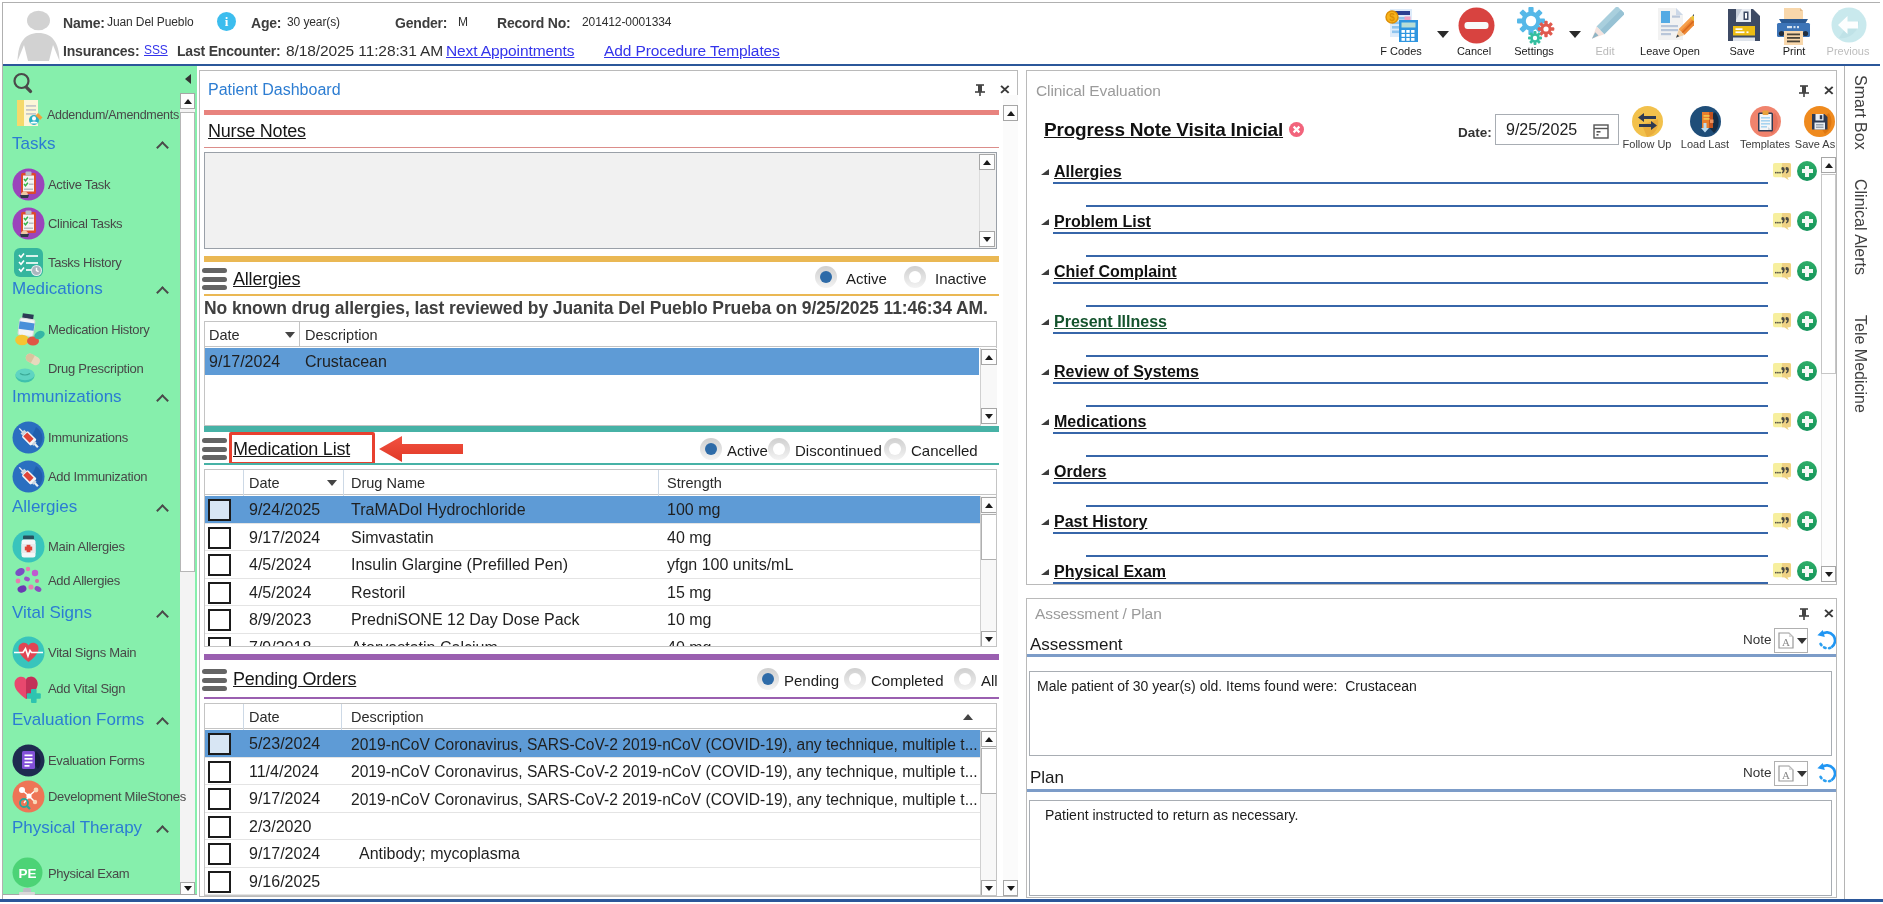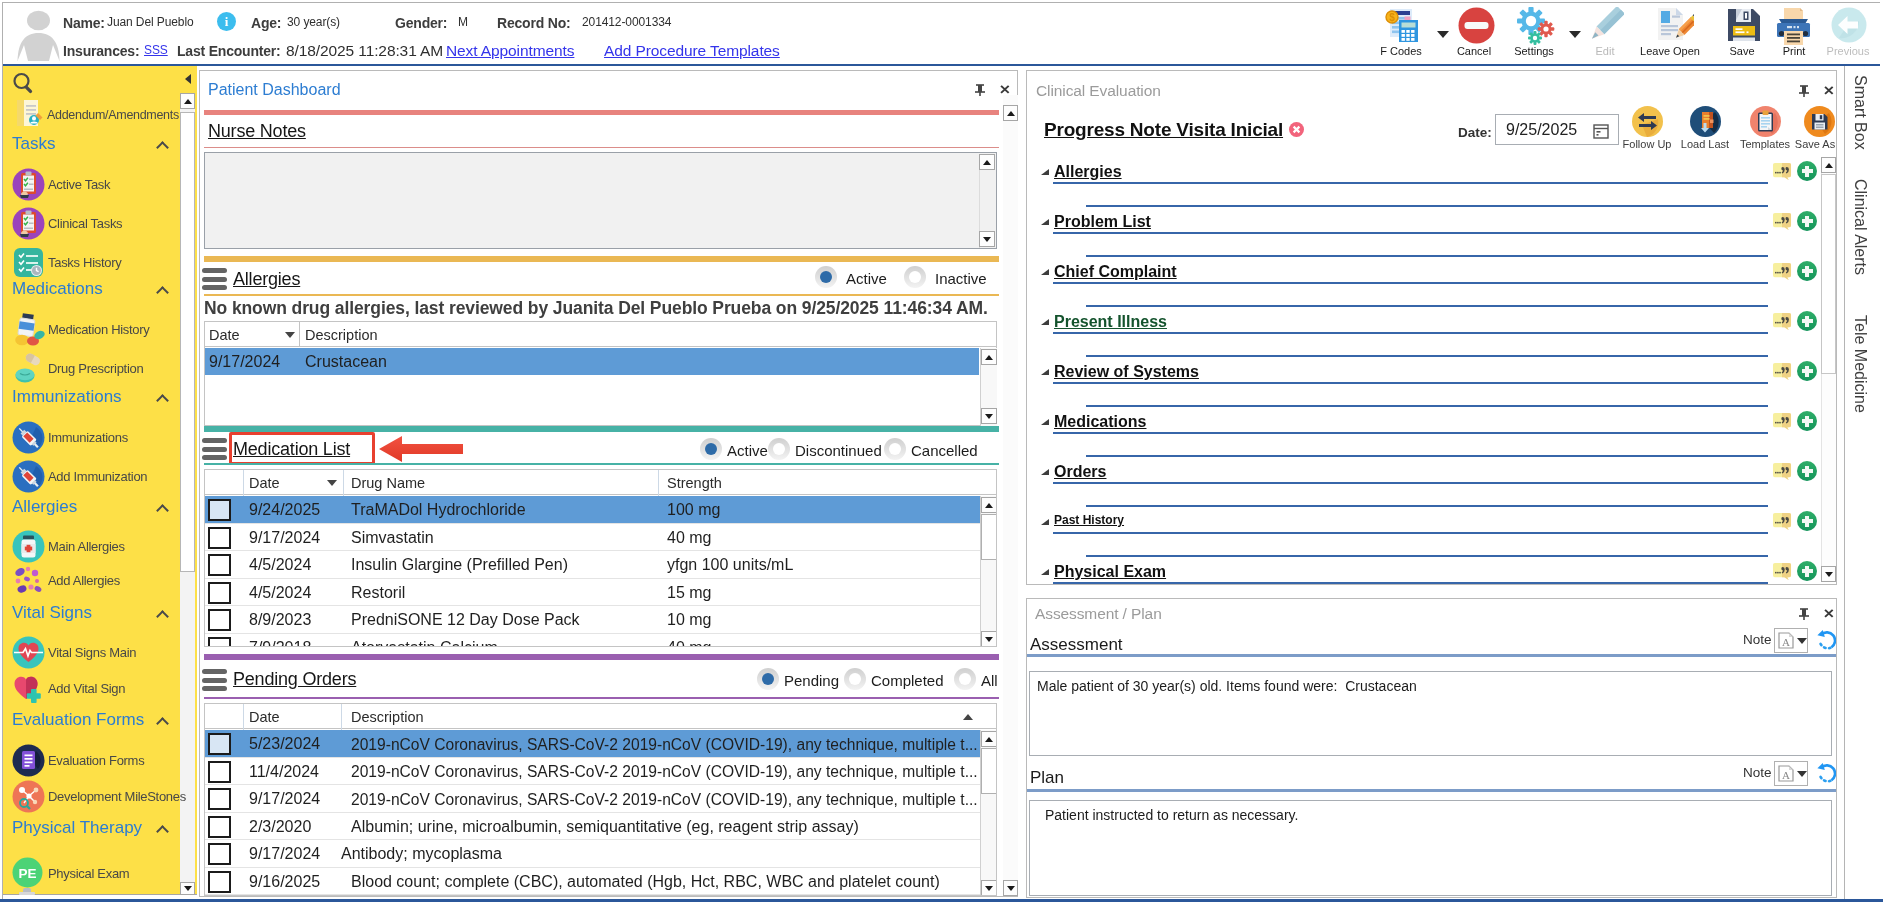--- a/index.html
+++ b/index.html
@@ -203,21 +203,21 @@
   <div class="tlab" style="left:1358px;top:42px;width:80px">F Codes</div>
   <div class="tlab" style="left:1431px;top:42px;width:80px">Cancel</div>
   <div class="tlab" style="left:1491px;top:42px;width:80px">Settings</div>
   <div class="tlab" style="left:1562px;top:42px;width:80px;color:#b9b9b9">Edit</div>
   <div class="tlab" style="left:1627px;top:42px;width:80px">Leave Open</div>
   <div class="tlab" style="left:1699px;top:42px;width:80px">Save</div>
   <div class="tlab" style="left:1751px;top:42px;width:80px">Print</div>
   <div class="tlab" style="left:1805px;top:42px;width:80px;color:#bdbdbd">Previous</div>
 </div>
 
-<div class="a" style="left:3px;top:66px;width:194px;height:829px;background:#fde047;border-bottom:1px solid #a6a6a6">
+<div class="a" style="left:3px;top:66px;width:194px;height:829px;background:#86efac;border-bottom:1px solid #a6a6a6">
   <svg class="a" style="left:8px;top:5px" width="26" height="26" viewBox="0 0 26 26">
       <circle cx="10.5" cy="10" r="7" fill="none" stroke="#4a4a4a" stroke-width="2.2"></circle>
       <rect x="15.5" y="14" width="9" height="3.4" rx="1.7" fill="#4a4a4a" transform="rotate(45 15.5 14)"></rect>
     </svg>
   <div class="a" style="left:182px;top:8px;width:0;height:0;border-top:5px solid transparent;border-bottom:5px solid transparent;border-right:6px solid #333"></div>
   <div class="sbtn" style="left:177px;top:27px;width:15px;height:16px">
       <div class="tu"></div>
     </div>
   <div class="a" style="left:177px;top:43px;width:15px;height:773px;background:#f3f3f3"></div>
   <div class="a" style="left:177px;top:46px;width:15px;height:460px;background:#fff;border:1px solid #b6b6b6"></div>
@@ -597,29 +597,27 @@
 <div class="cb" style="left:3px;top:56.5px;background:#fff"></div>
 <div class="tt" style="left:44px;top:58.5px">11/4/2024</div>
 <div class="tt" style="left:146px;top:59px;font-size:15.6px">2019-nCoV Coronavirus, SARS-CoV-2 2019-nCoV (COVID-19), any technique, multiple t...</div>
 <div class="a" style="left:0;top:81.0px;width:775px;height:27.5px;background:#fff;border-bottom:1px solid #e4e4e4"></div>
 <div class="cb" style="left:3px;top:84.0px;background:#fff"></div>
 <div class="tt" style="left:44px;top:86.0px">9/17/2024</div>
 <div class="tt" style="left:146px;top:86.5px;font-size:15.6px">2019-nCoV Coronavirus, SARS-CoV-2 2019-nCoV (COVID-19), any technique, multiple t...</div>
 <div class="a" style="left:0;top:108.5px;width:775px;height:27.5px;background:#fff;border-bottom:1px solid #e4e4e4"></div>
 <div class="cb" style="left:3px;top:111.5px;background:#fff"></div>
 <div class="tt" style="left:44px;top:113.5px">2/3/2020</div>
-<div class="tt" style="left:146px;top:113.5px">Albumin; urine, microalbumin, semiquantitative (eg, reagent strip assay)</div>
 <div class="a" style="left:0;top:136.0px;width:775px;height:27.5px;background:#fff;border-bottom:1px solid #e4e4e4"></div>
 <div class="cb" style="left:3px;top:139.0px;background:#fff"></div>
 <div class="tt" style="left:44px;top:141.0px">9/17/2024</div>
-<div class="tt" style="left:136px;top:141.0px">Antibody; mycoplasma</div>
+<div class="tt" style="left:154px;top:141.0px">Antibody; mycoplasma</div>
 <div class="a" style="left:0;top:163.5px;width:775px;height:27.5px;background:#fff;border-bottom:1px solid #e4e4e4"></div>
 <div class="cb" style="left:3px;top:166.5px;background:#fff"></div>
 <div class="tt" style="left:44px;top:168.5px">9/16/2025</div>
-<div class="tt" style="left:146px;top:168.5px">Blood count; complete (CBC), automated (Hgb, Hct, RBC, WBC and platelet count)</div>
 
     <div class="a" style="left:775px;top:26px;width:17px;height:167px;background:#f8f8f8;border-left:1px solid #d0d0d0"></div>
     <div class="sbtn" style="left:776px;top:27px">
         <div class="tu"></div>
       </div>
     <div class="a" style="left:776px;top:44px;width:16px;height:46px;background:#fff;border:1px solid #b0b0b0"></div>
     <div class="sbtn" style="left:776px;top:176px">
         <div class="td"></div>
       </div>
   </div>
@@ -810,21 +808,21 @@
       <g fill="#4a4a42">
         <rect x="3.2" y="10.4" width="1.6" height="1.6"></rect>
         <rect x="5.4" y="10.4" width="1.6" height="1.6"></rect>
         <rect x="7.6" y="10.4" width="1.6" height="1.6"></rect>
         <path d="M10.8 5.2 q2.6 0 2.6 2.6 q0 2.8 -2.4 4.4 l-0.9-0.9 q1.3-1.1 1.5-2.3 q-1.8 0-1.8-1.9 q0-1.9 1-1.9 Z"></path>
         <path d="M15.2 5.2 q2.6 0 2.6 2.6 q0 2.8 -2.4 4.4 l-0.9-0.9 q1.3-1.1 1.5-2.3 q-1.8 0-1.8-1.9 q0-1.9 1-1.9 Z"></path>
       </g>
     </svg>
 <div class="gp" style="left:770px;top:390px"></div>
 <div class="rtri" style="left:14px;top:448px"></div>
-<div class="a b" style="left:27px;top:442px;font-size:12px;color:#111;text-decoration:underline">Past History</div>
+<div class="a b" style="left:27px;top:442px;font-size:16px;color:#111;text-decoration:underline">Past History</div>
 <div class="blin" style="left:26px;top:460.5px;width:715px"></div>
 <div class="blin" style="left:59px;top:484px;width:682px"></div>
 <svg class="qb" style="left:745px;top:441px" width="21" height="20" viewBox="0 0 21 20">
       <path d="M3 1 L18 1 Q20 1 20 3 L20 14 Q20 16 18 16 L16 16 L17.5 19 L13 16 L3 16 Q1 16 1 14 L1 3 Q1 1 3 1 Z" fill="#f7ef9e"></path>
       <path d="M10.5 1 L18 1 Q20 1 20 3 L20 14 Q20 16 18 16 L16 16 L17.5 19 L13 16 L10.5 16 Z" fill="#efd284"></path>
       <g fill="#4a4a42">
         <rect x="3.2" y="10.4" width="1.6" height="1.6"></rect>
         <rect x="5.4" y="10.4" width="1.6" height="1.6"></rect>
         <rect x="7.6" y="10.4" width="1.6" height="1.6"></rect>
         <path d="M10.8 5.2 q2.6 0 2.6 2.6 q0 2.8 -2.4 4.4 l-0.9-0.9 q1.3-1.1 1.5-2.3 q-1.8 0-1.8-1.9 q0-1.9 1-1.9 Z"></path>

